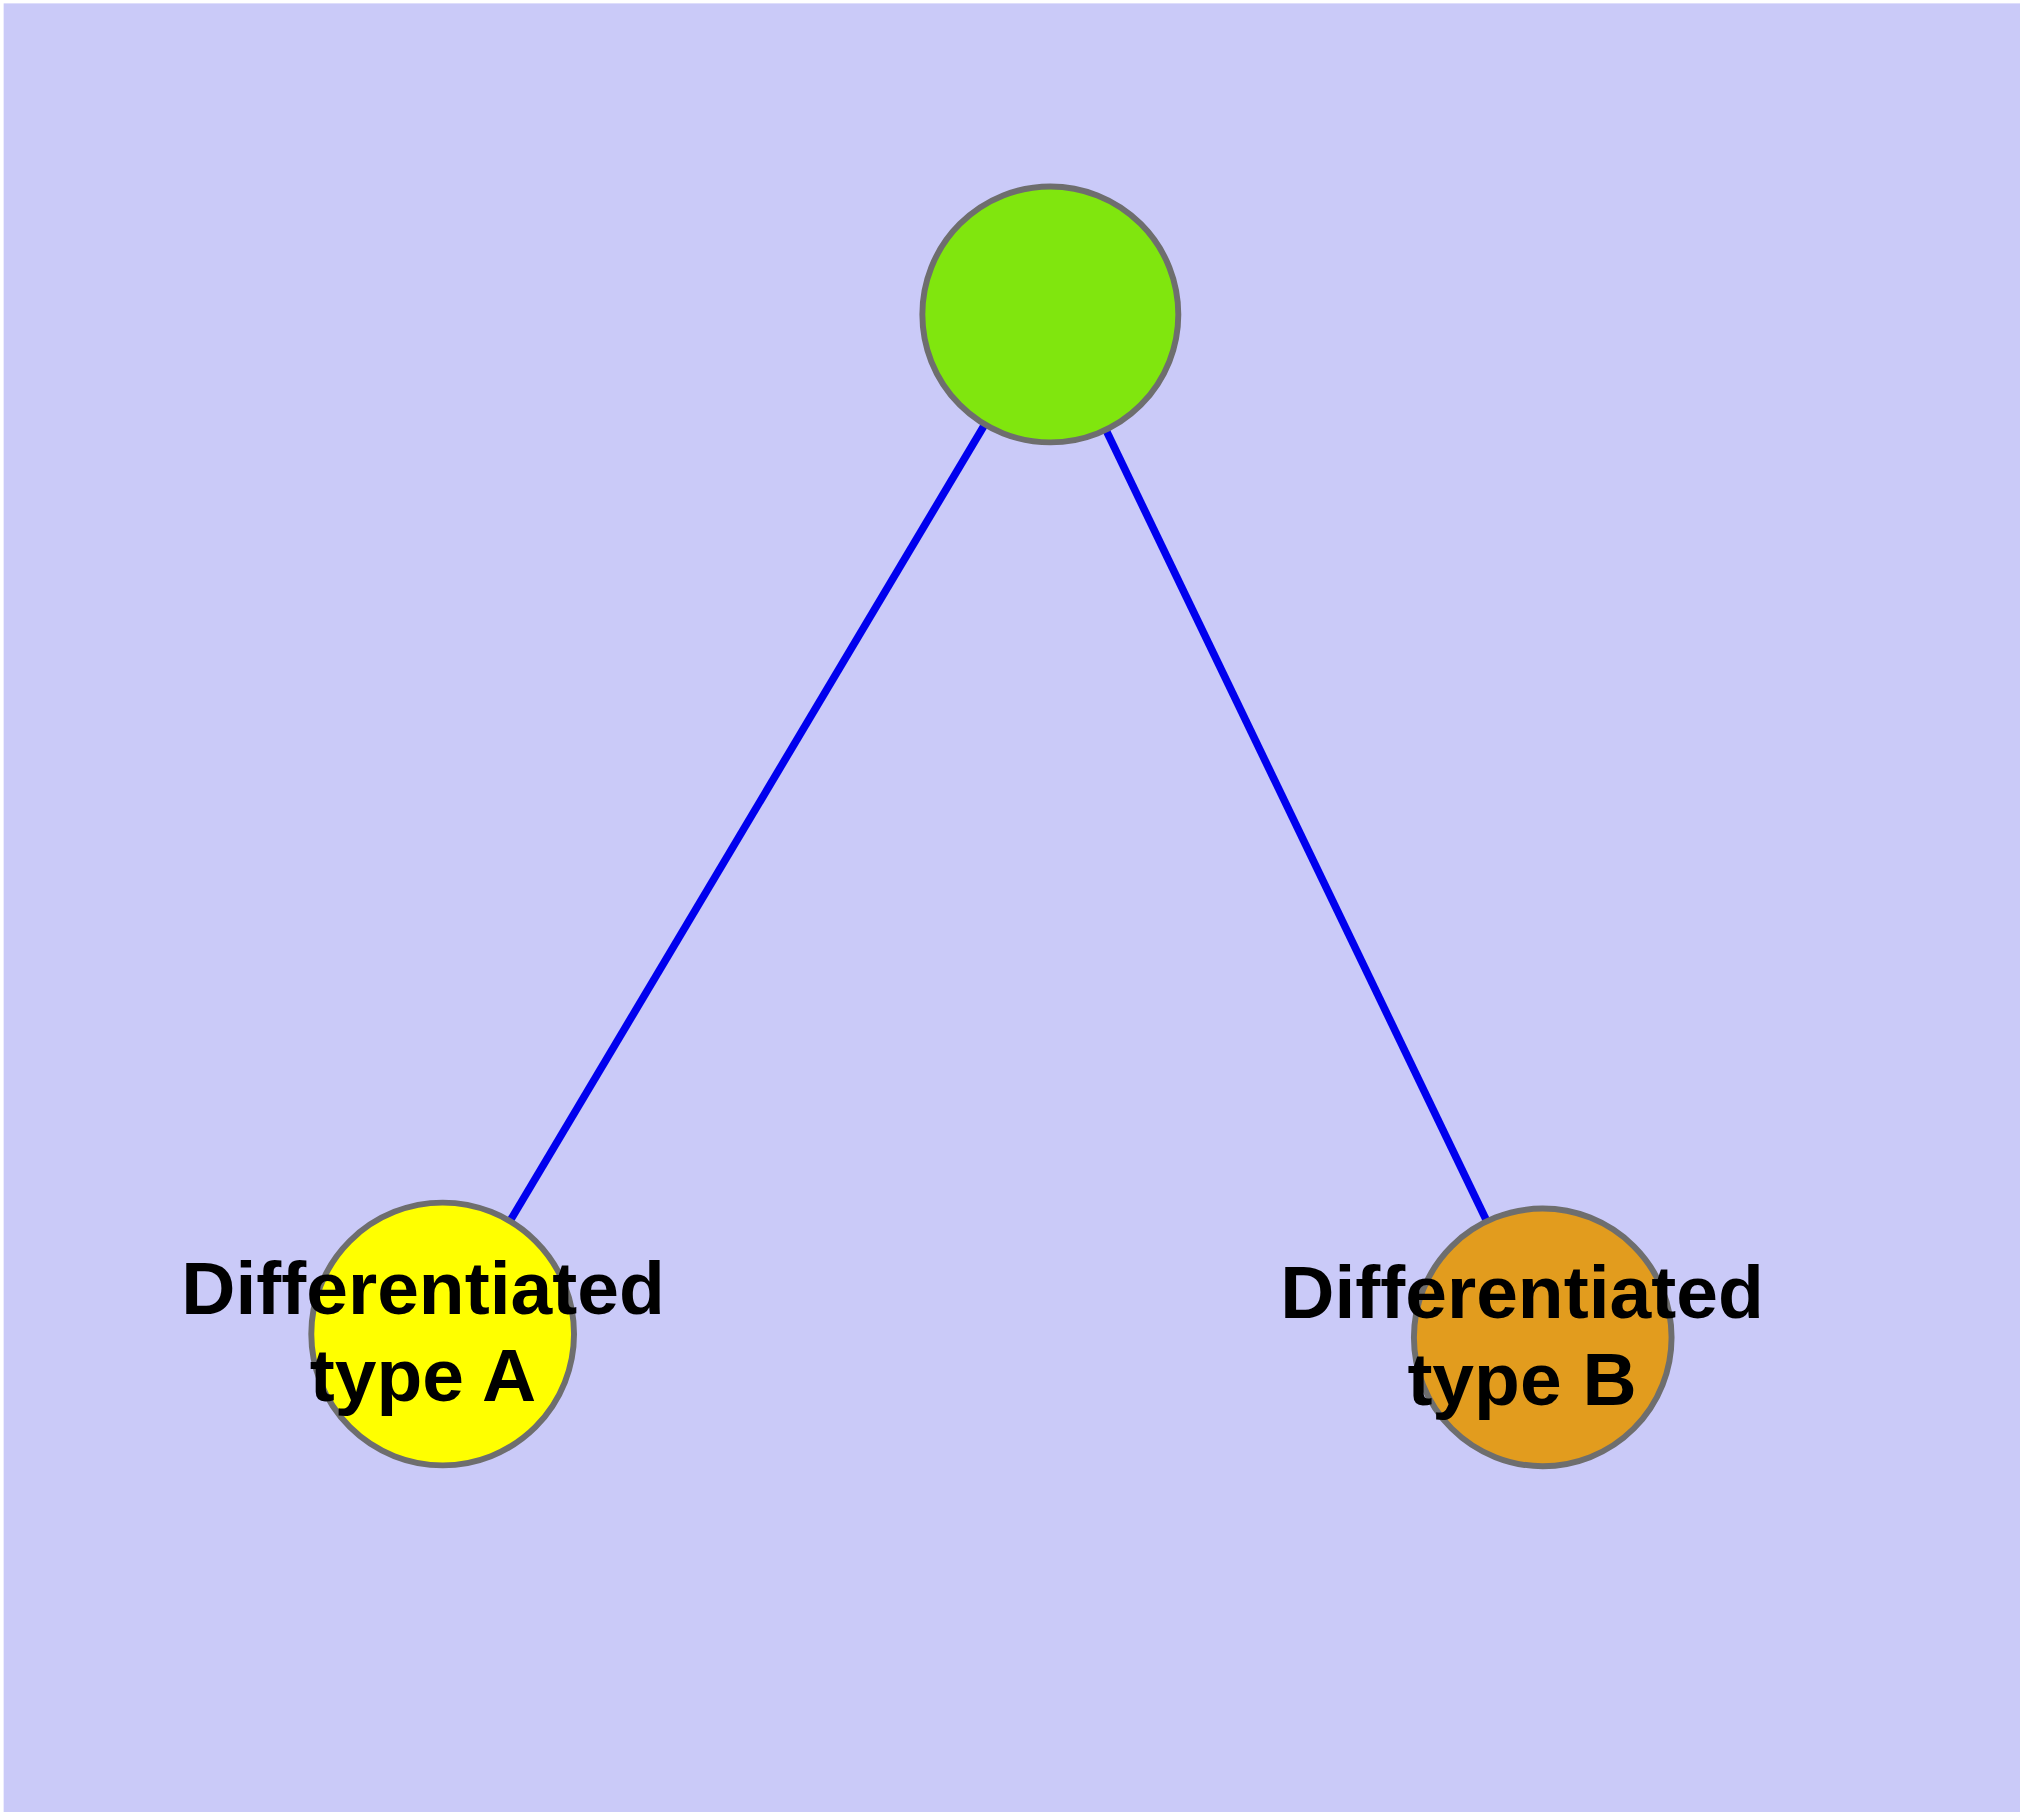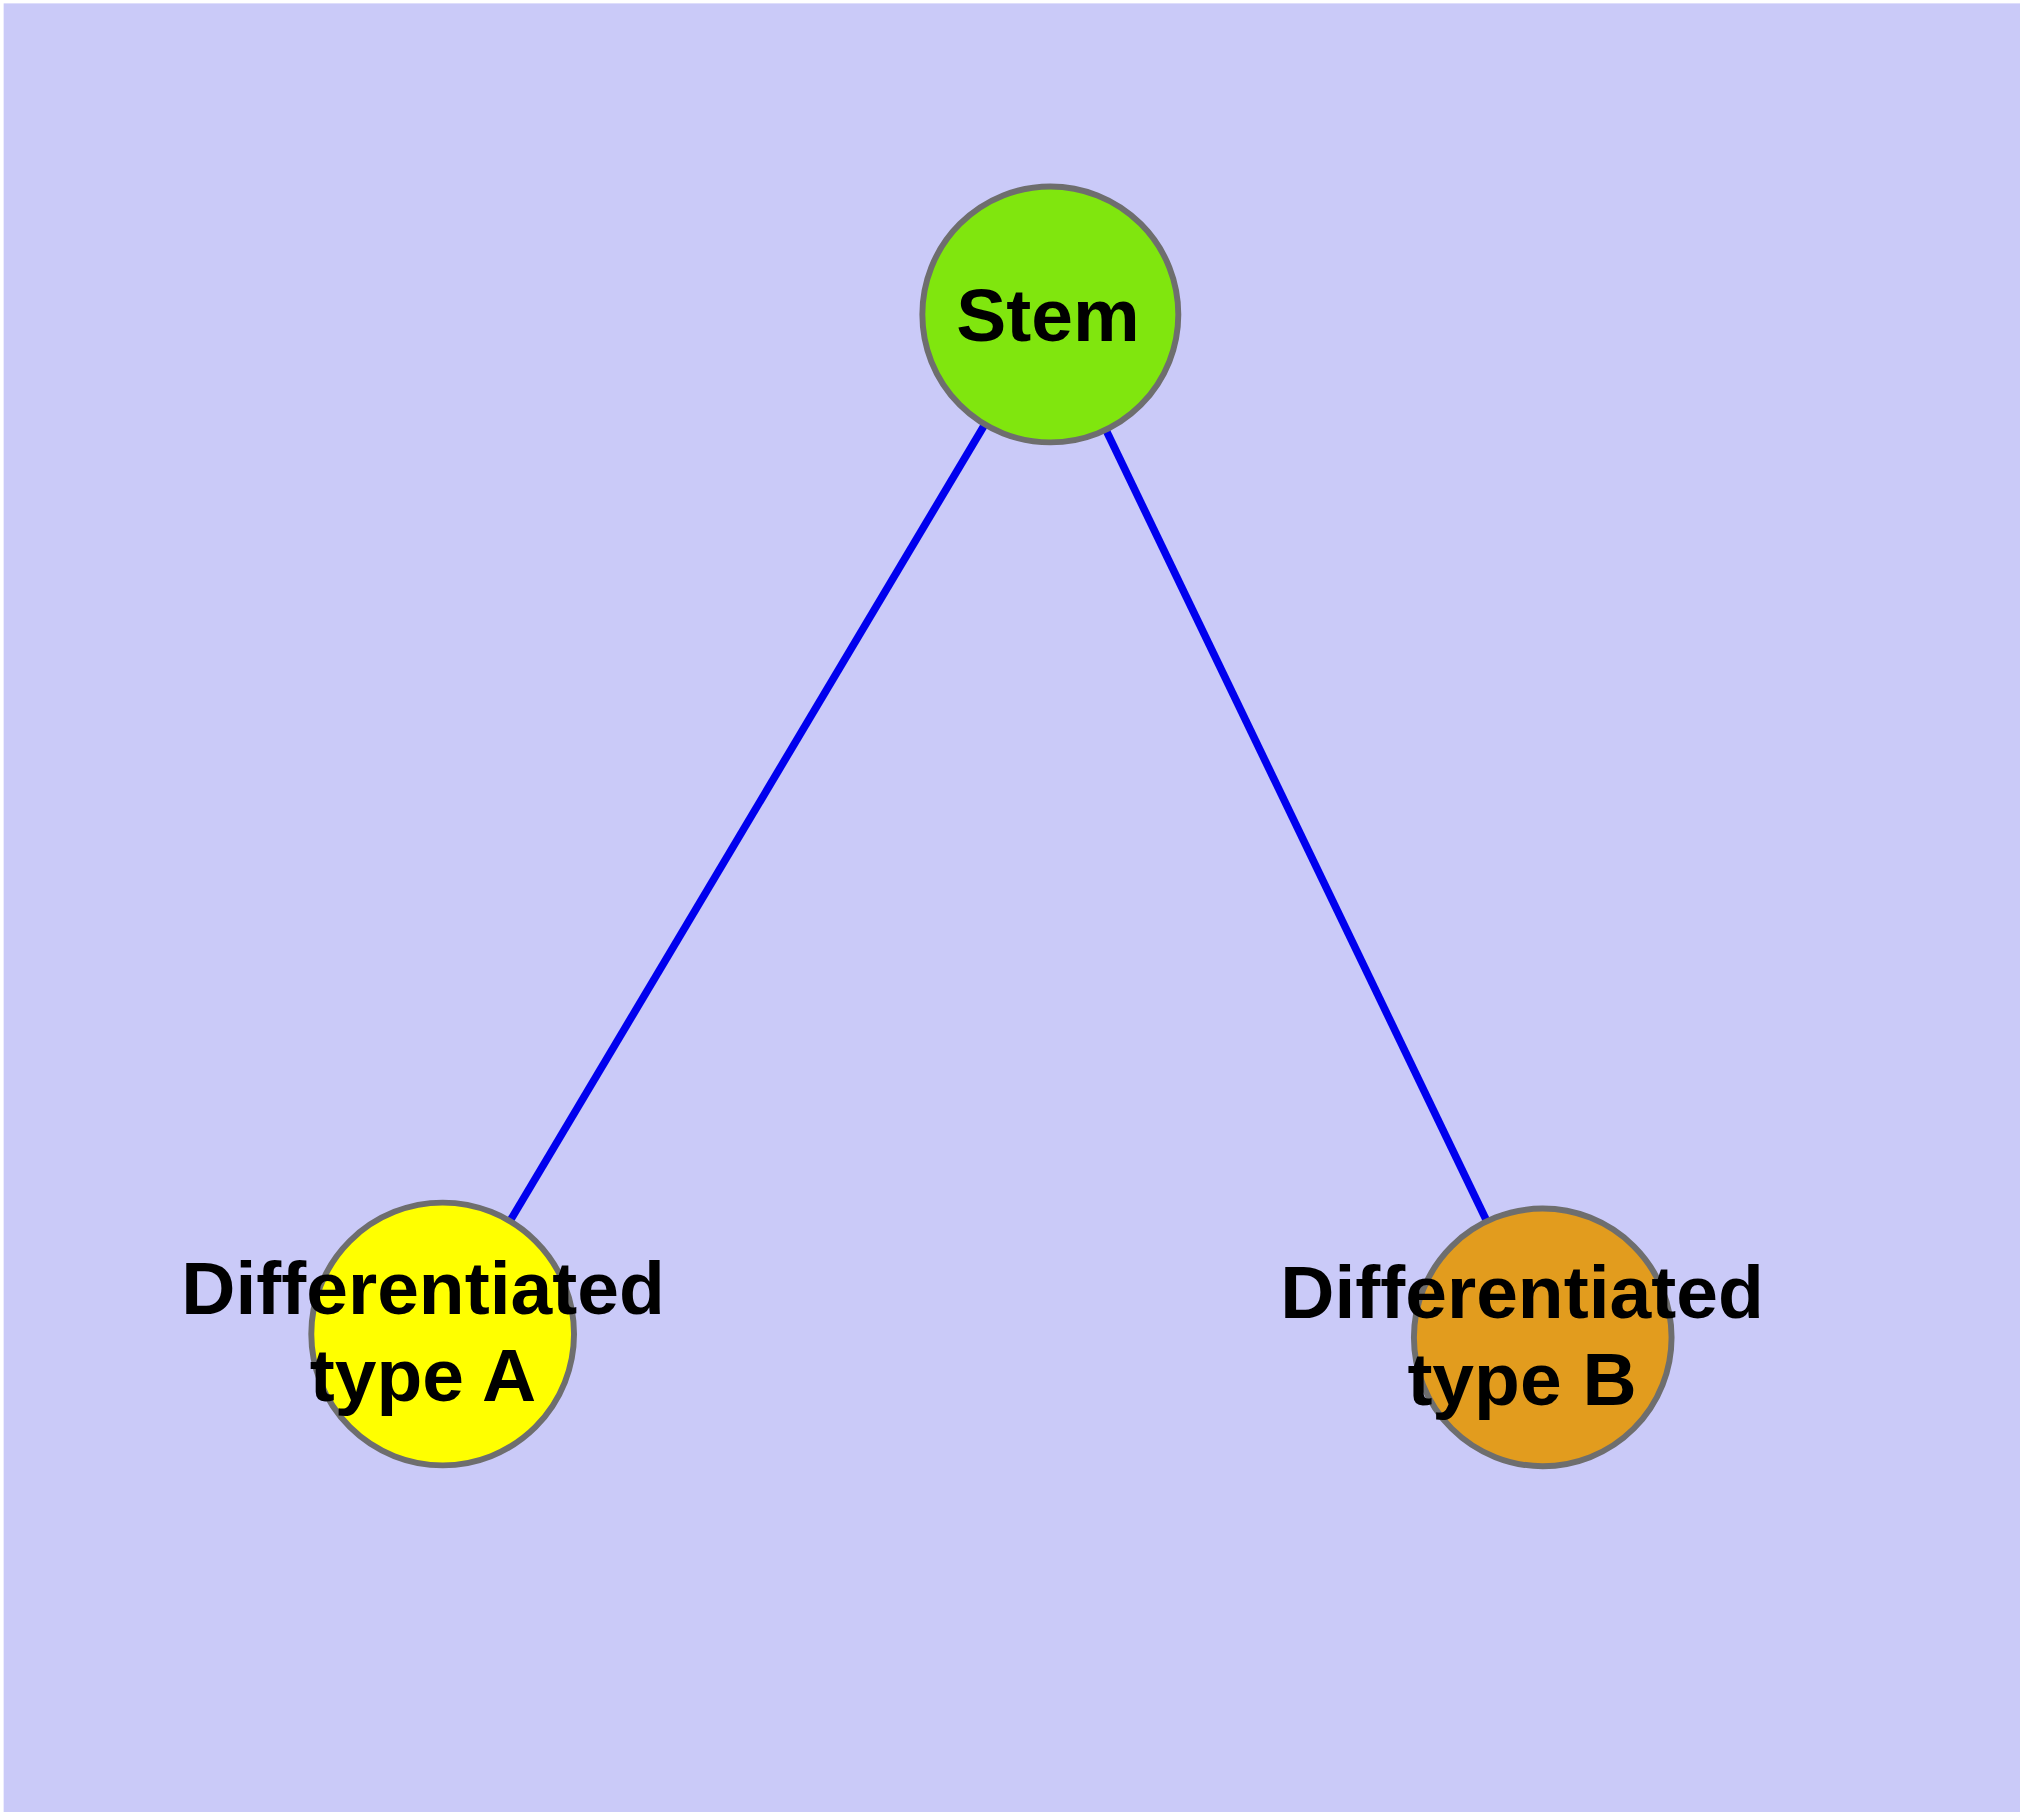--- a/index.html
+++ b/index.html
@@ -49,21 +49,20 @@
     <rect x="4" y="4" width="2380" height="2134" fill="#cacaf8"></rect>
 
     <line class="edge-line" x1="1239" y1="371" x2="522" y2="1574" stroke="#0000ee"></line>
     <line class="edge-line" x1="1239" y1="371" x2="1820" y2="1578" stroke="#0000ee"></line>
 
     <circle class="node-circle" cx="1239" cy="371" r="151" fill="#80e60e" stroke="#6e6e6e"></circle>
     <circle class="node-circle" cx="522" cy="1574" r="155" fill="#ffff00" stroke="#6e6e6e"></circle>
     <circle class="node-circle" cx="1820" cy="1578" r="152" fill="#e29c1e" stroke="#6e6e6e"></circle>
   </svg>
 
-  <div class="node-label" style="left:1048px; top:315px;">Stem</div>
 
   <div class="node-label" style="left:423px; top:1332px;">Differentiated
 type A</div>
 
   <div class="node-label" style="left:1522px; top:1336px;">Differentiated
 type B</div>
 
 </div>
 
 

